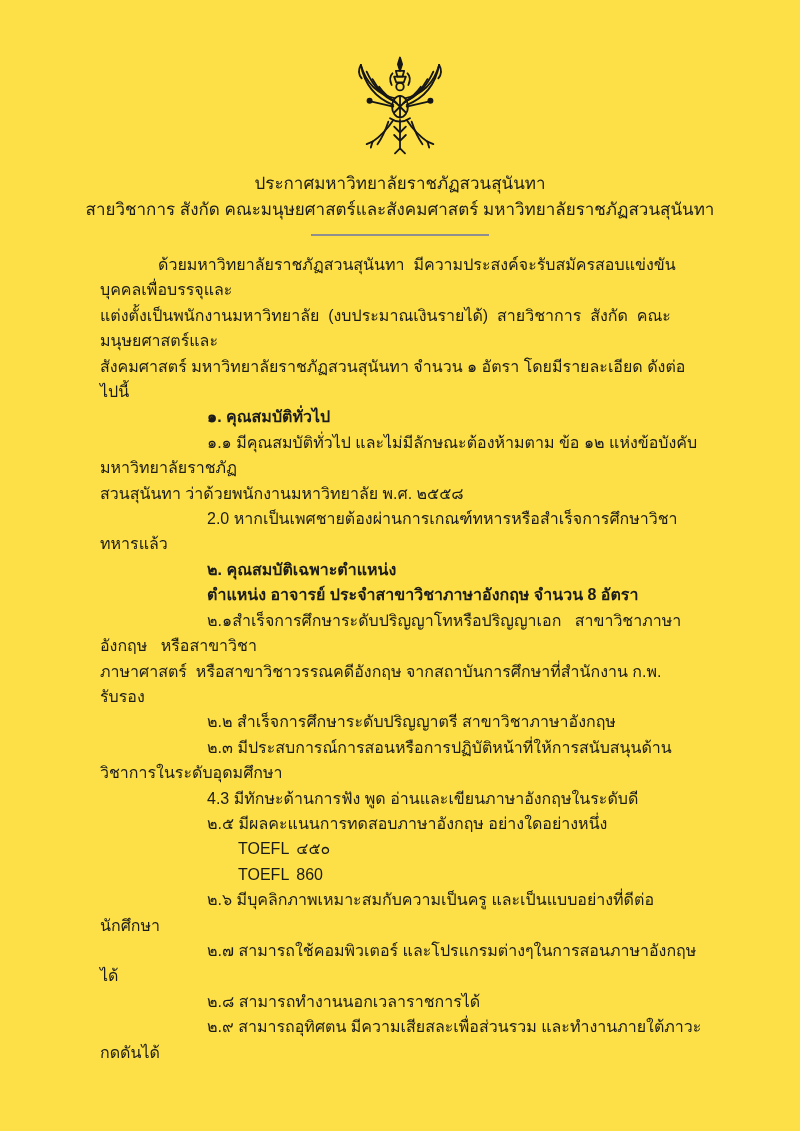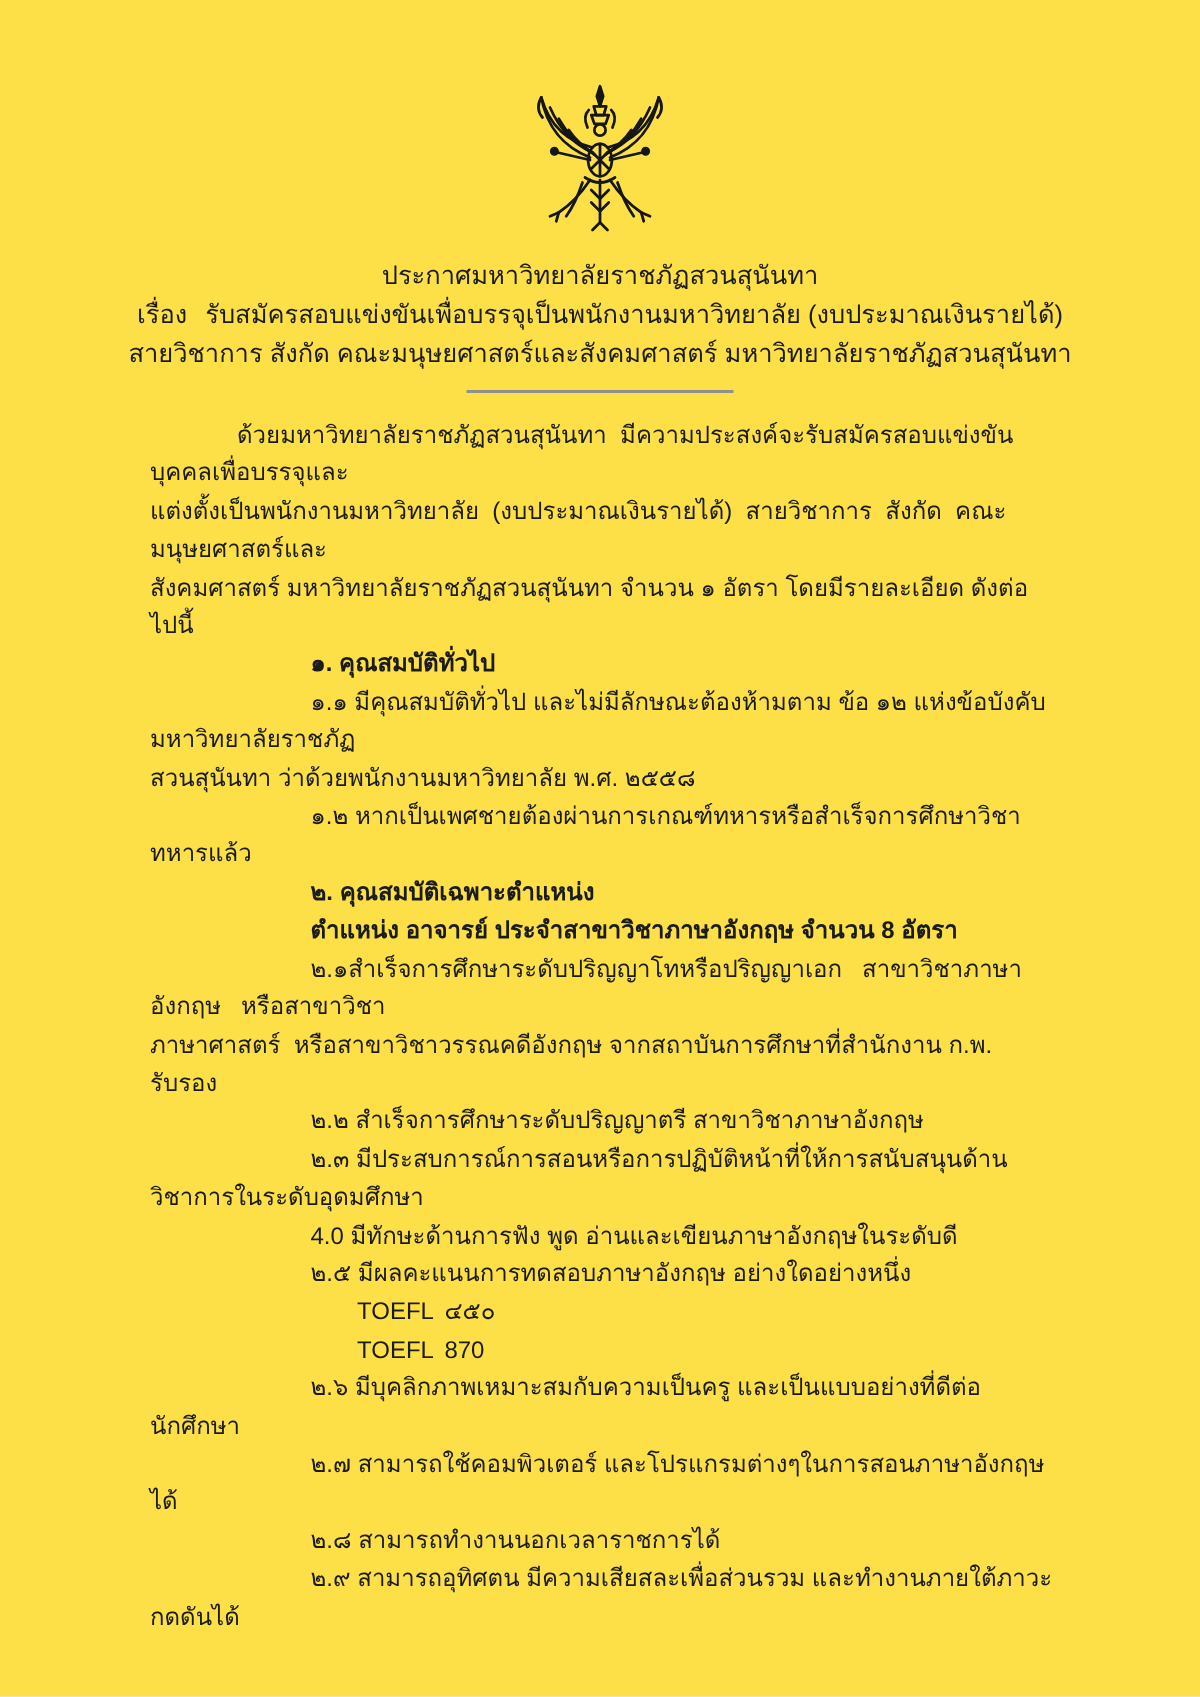--- a/index.html
+++ b/index.html
@@ -69,47 +69,46 @@
       <path d="M53 86 L60 93 L67 86"></path>
       <path d="M53 96 L60 103 L67 96"></path>
       <path d="M60 112 l-6 6 M60 112 l6 6"></path>
       <path d="M46 80 C42 92 38 100 33 107"></path>
       <path d="M74 80 C78 92 82 100 87 107"></path>
     </g>
   </svg>
 
   <div class="titleblock">
     <div class="title-line">ประกาศมหาวิทยาลัยราชภัฏสวนสุนันทา</div>
-    <div class="title-line"><span>เรื่อง</span><span class="subject-text">รับสมัครสอบแข่งขันเพื่อบรรจุเป็นพนักงานมหาวิทยาลัย (งบประมาณเงินรายได้)</span></div>
     <div class="title-line">สายวิชาการ สังกัด คณะมนุษยศาสตร์และสังคมศาสตร์ มหาวิทยาลัยราชภัฏสวนสุนันทา</div>
   </div>
 
   <div class="rule"></div>
 
   <div class="content">
     <p class="ind-intro">ด้วยมหาวิทยาลัยราชภัฏสวนสุนันทา  มีความประสงค์จะรับสมัครสอบแข่งขันบุคคลเพื่อบรรจุและ
 แต่งตั้งเป็นพนักงานมหาวิทยาลัย  (งบประมาณเงินรายได้)  สายวิชาการ  สังกัด  คณะมนุษยศาสตร์และ
 สังคมศาสตร์ มหาวิทยาลัยราชภัฏสวนสุนันทา จำนวน ๑ อัตรา โดยมีรายละเอียด ดังต่อไปนี้</p>
 
     <p class="ind-item bold">๑. คุณสมบัติทั่วไป</p>
     <p class="ind-item">๑.๑ มีคุณสมบัติทั่วไป และไม่มีลักษณะต้องห้ามตาม ข้อ ๑๒ แห่งข้อบังคับมหาวิทยาลัยราชภัฏ
 สวนสุนันทา ว่าด้วยพนักงานมหาวิทยาลัย พ.ศ. ๒๕๕๘</p>
-    <p class="ind-item">๑.๒ หากเป็นเพศชายต้องผ่านการเกณฑ์ทหารหรือสำเร็จการศึกษาวิชาทหารแล้ว</p>
+    <p class="ind-item">2.0 หากเป็นเพศชายต้องผ่านการเกณฑ์ทหารหรือสำเร็จการศึกษาวิชาทหารแล้ว</p>
 
     <p class="ind-item bold">๒. คุณสมบัติเฉพาะตำแหน่ง</p>
     <p class="ind-item bold">ตำแหน่ง อาจารย์ ประจำสาขาวิชาภาษาอังกฤษ จำนวน 8 อัตรา</p>
     <p class="ind-item">๒.๑สำเร็จการศึกษาระดับปริญญาโทหรือปริญญาเอก   สาขาวิชาภาษาอังกฤษ   หรือสาขาวิชา
 ภาษาศาสตร์  หรือสาขาวิชาวรรณคดีอังกฤษ จากสถาบันการศึกษาที่สำนักงาน ก.พ. รับรอง</p>
     <p class="ind-item">๒.๒ สำเร็จการศึกษาระดับปริญญาตรี สาขาวิชาภาษาอังกฤษ</p>
     <p class="ind-item">๒.๓ มีประสบการณ์การสอนหรือการปฏิบัติหน้าที่ให้การสนับสนุนด้านวิชาการในระดับอุดมศึกษา</p>
-    <p class="ind-item">4.0 มีทักษะด้านการฟัง พูด อ่านและเขียนภาษาอังกฤษในระดับดี</p>
+    <p class="ind-item">4.3 มีทักษะด้านการฟัง พูด อ่านและเขียนภาษาอังกฤษในระดับดี</p>
     <p class="ind-item">๒.๕ มีผลคะแนนการทดสอบภาษาอังกฤษ อย่างใดอย่างหนึ่ง</p>
 
     <p class="ind-score"><span>TOEFL</span><span class="score-val">๔๕๐</span></p>
-    <p class="ind-score"><span>TOEFL</span><span class="score-val">870</span></p>
+    <p class="ind-score"><span>TOEFL</span><span class="score-val">860</span></p>
 
     <p class="ind-item">๒.๖ มีบุคลิกภาพเหมาะสมกับความเป็นครู และเป็นแบบอย่างที่ดีต่อนักศึกษา</p>
     <p class="ind-item">๒.๗ สามารถใช้คอมพิวเตอร์ และโปรแกรมต่างๆในการสอนภาษาอังกฤษได้</p>
     <p class="ind-item">๒.๘ สามารถทำงานนอกเวลาราชการได้</p>
     <p class="ind-item">๒.๙ สามารถอุทิศตน มีความเสียสละเพื่อส่วนรวม และทำงานภายใต้ภาวะกดดันได้</p>
 
   </div>
 
 </div>
 

